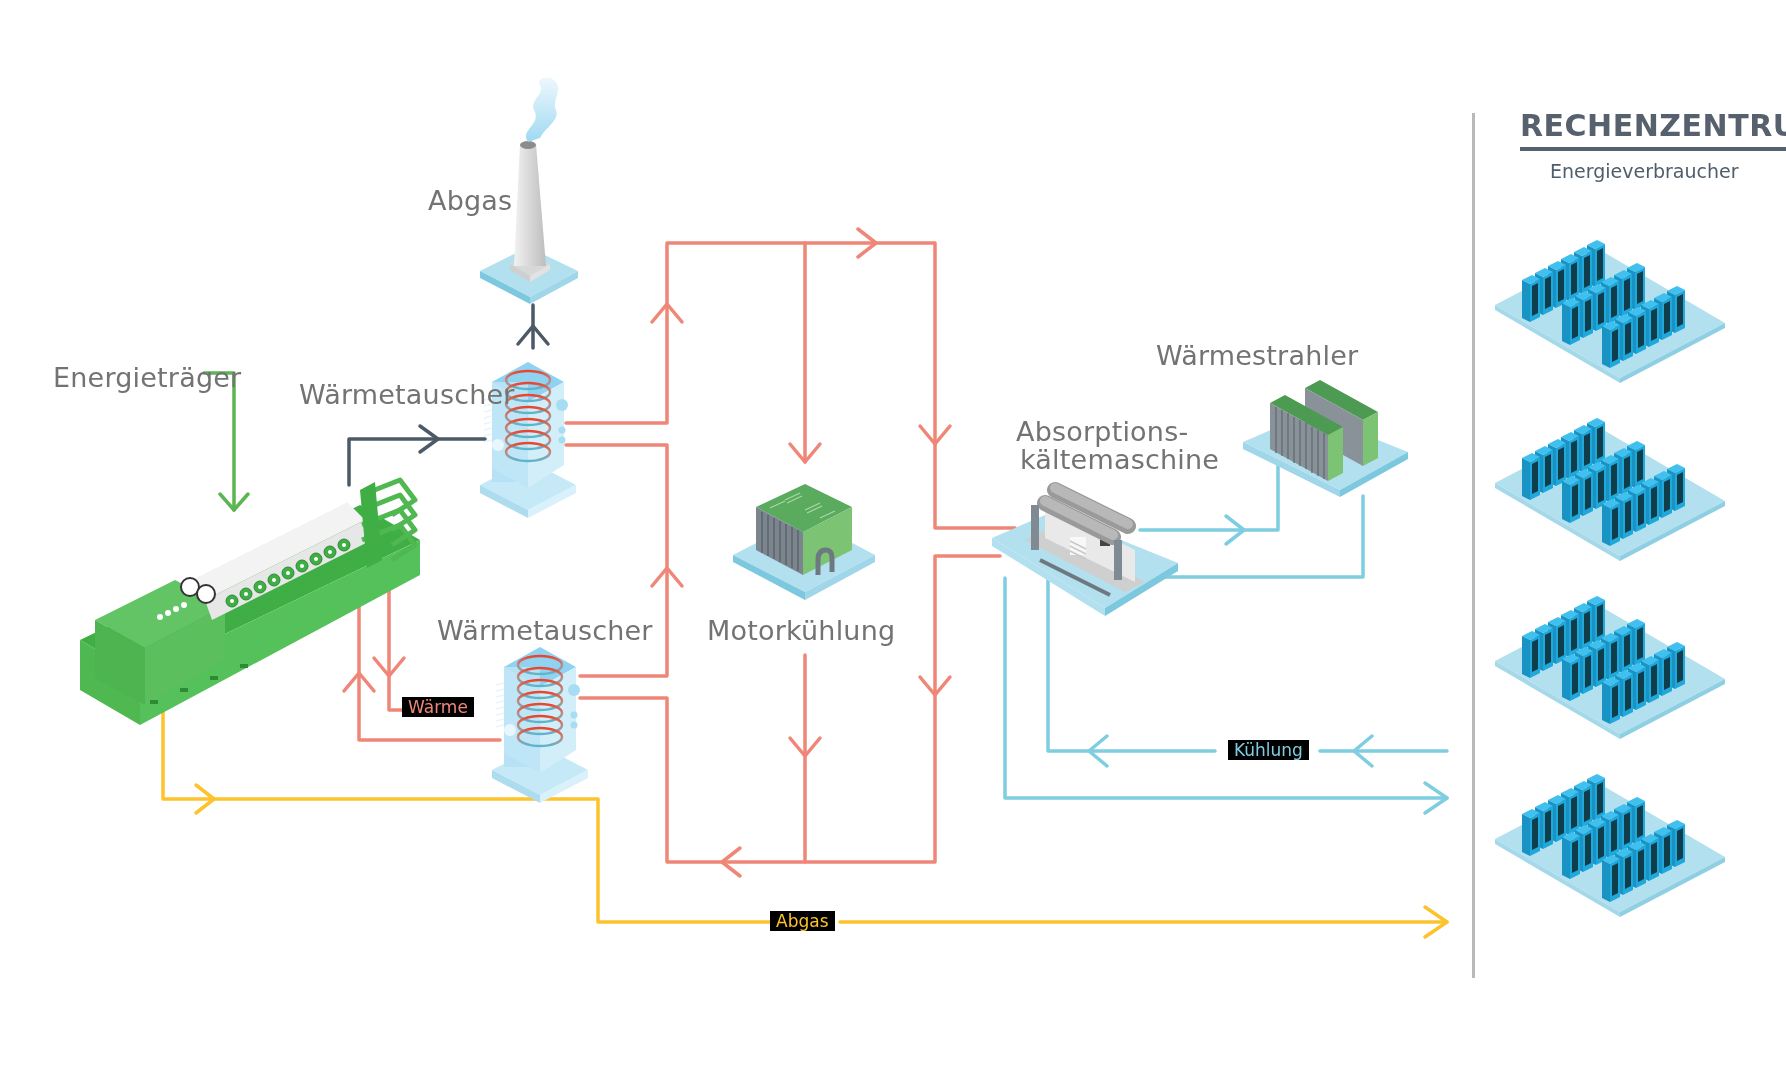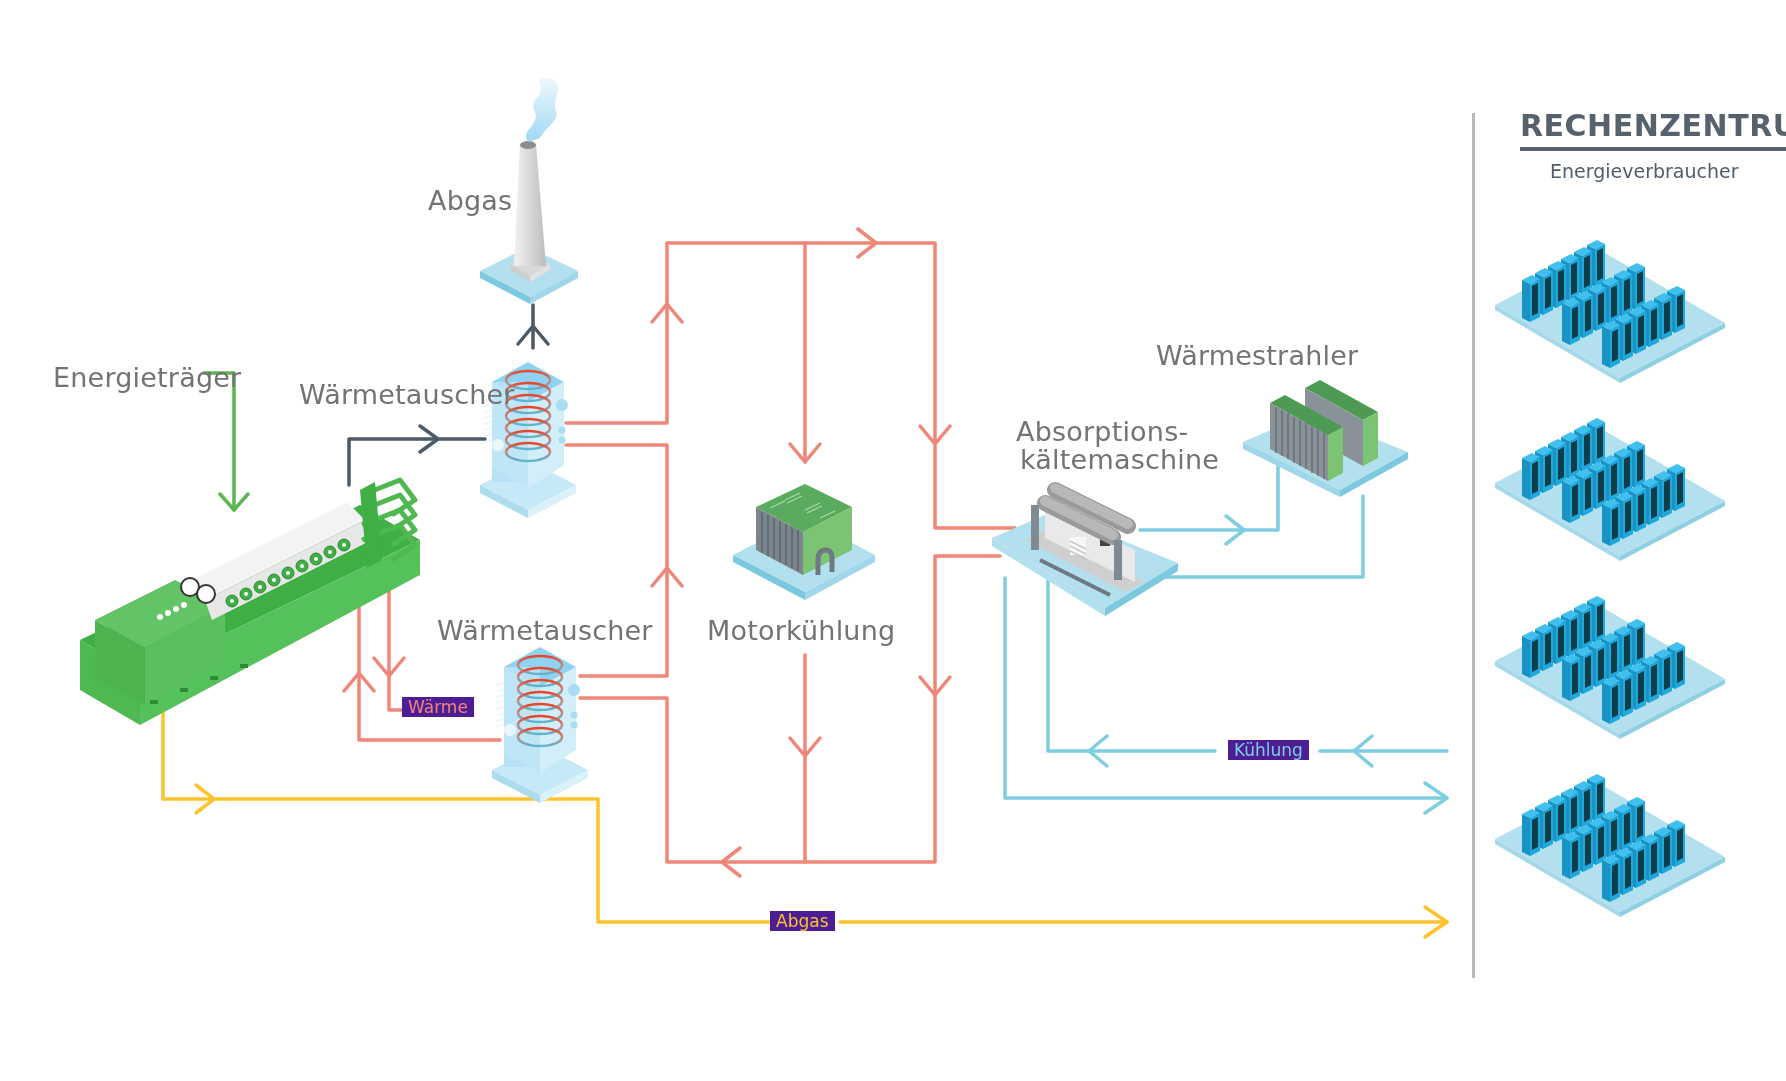--- a/index.html
+++ b/index.html
@@ -1,20 +1,20 @@
 <!DOCTYPE html>
 <html><head>
 <meta charset="utf-8">
 <style>
   html, body { margin: 0; padding: 0; background: #ffffff; }
   body { width: 1786px; height: 1081px; position: relative; overflow: hidden;
          font-family: "DejaVu Sans", sans-serif; }
   #stage { position: absolute; left: 0; top: 0; width: 1786px; height: 1081px; }
   .lbl { position: absolute; color: #737373; font-size: 27px; white-space: nowrap; letter-spacing: 0.2px; }
-  .flowlbl { position: absolute; font-size: 17px; white-space: nowrap; background: #4c1d95; padding: 0 6px; }
+  .flowlbl { position: absolute; font-size: 17px; white-space: nowrap; background: #000000; padding: 0 6px; }
   #title { position: absolute; left: 1520px; top: 108px; font-size: 30px; font-weight: bold;
            color: #56616d; letter-spacing: 0.5px; border-bottom: 4px solid #56616d; padding-bottom: 4px; white-space: nowrap; }
   #subtitle { position: absolute; left: 1550px; top: 160px; font-size: 19px; color: #4f5d6b; white-space: nowrap; }
   #divider { position: absolute; left: 1472px; top: 113px; width: 3px; height: 865px; background: #b9b9b9; }
 </style>
 </head>
 <body>
 
 <div id="stage">
   <svg id="diagram" width="1786" height="1081" viewBox="0 0 1786 1081" xmlns="http://www.w3.org/2000/svg">

